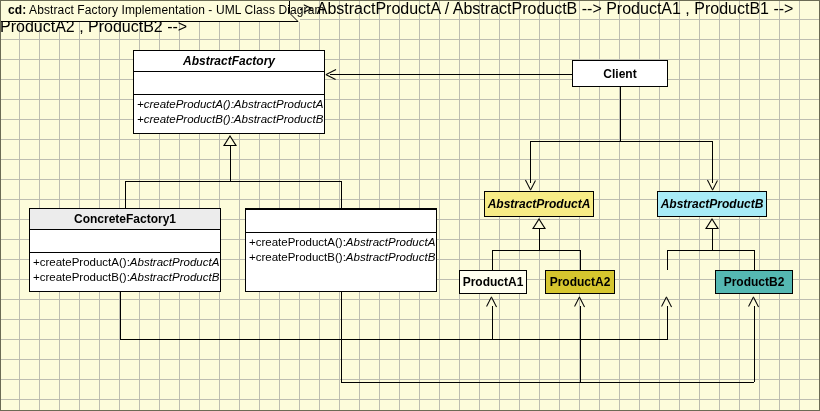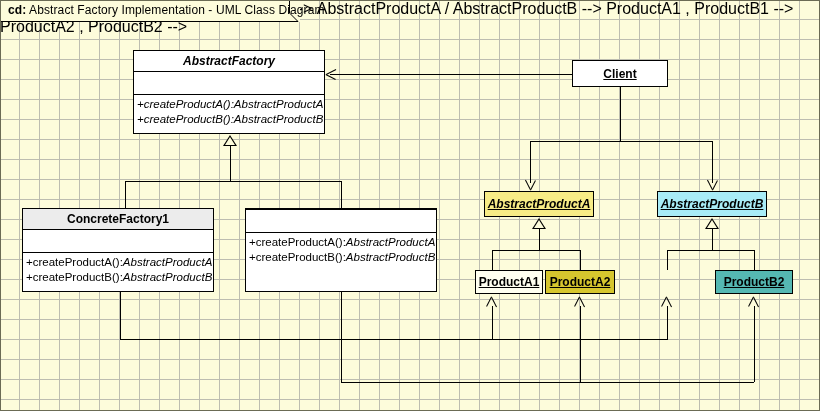--- a/index.html
+++ b/index.html
@@ -56,21 +56,21 @@
   .uml .ops div{
     font-size:11.5px;padding:0 3px;white-space:nowrap;line-height:15px;text-align:center;
   }
   .ital{font-style:italic;}
   .rtype{font-style:italic;}
 
   
   .simple{
     position:absolute;box-sizing:border-box;border:1px solid #000;
     display:flex;align-items:center;justify-content:center;
-    font-size:12px;font-weight:bold;white-space:nowrap;text-decoration:underline;
+    font-size:12px;font-weight:bold;white-space:nowrap;
   }
 
   
   .ln{position:absolute;background:#000;}
   .vln{width:1px;}
   .hln{height:1px;}
 
   
   .tri-up{
     position:absolute;width:0;height:0;
@@ -113,21 +113,21 @@
       <div class="ital">+createProductB():AbstractProductB</div>
     </div>
   </div>
 
   
   <div class="simple" style="left:572px;top:60px;width:96px;height:27px;background:#ffffff;">
     <span>Client</span>
   </div>
 
   
-  <div class="uml" style="left:22px;top:208px;width:192px;height:84px;">
+  <div class="uml" style="left:29px;top:208px;width:192px;height:84px;">
     <div class="hdr" style="background:#ececec;">ConcreteFactory1</div>
     <div class="sep"></div>
     <div class="attrs"></div>
     <div class="sep"></div>
     <div class="ops">
       <div><span>+createProductA():</span><span class="rtype">AbstractProductA</span></div>
       <div><span>+createProductB():</span><span class="rtype">AbstractProductB</span></div>
     </div>
   </div>
 
@@ -145,21 +145,21 @@
   
   <div class="simple ital" style="left:484px;top:191px;width:110px;height:26px;background:#f7ec86;">
     <span>AbstractProductA</span>
   </div>
 
   <div class="simple ital" style="left:657px;top:191px;width:110px;height:26px;background:#a8ecf7;">
     <span>AbstractProductB</span>
   </div>
 
   
-  <div class="simple" style="left:459px;top:270px;width:68px;height:24px;background:#fffff0;margin-left:16px;">
+  <div class="simple" style="left:459px;top:270px;width:68px;height:24px;background:#fffff0;">
     <span>ProductA1</span>
   </div>
 
   <div class="simple" style="left:545px;top:270px;width:70px;height:24px;background:#d6c62e;">
     <span>ProductA2</span>
   </div>
 
 
   <div class="simple" style="left:715px;top:270px;width:78px;height:24px;background:#55b8b2;">
     <span>ProductB2</span>

